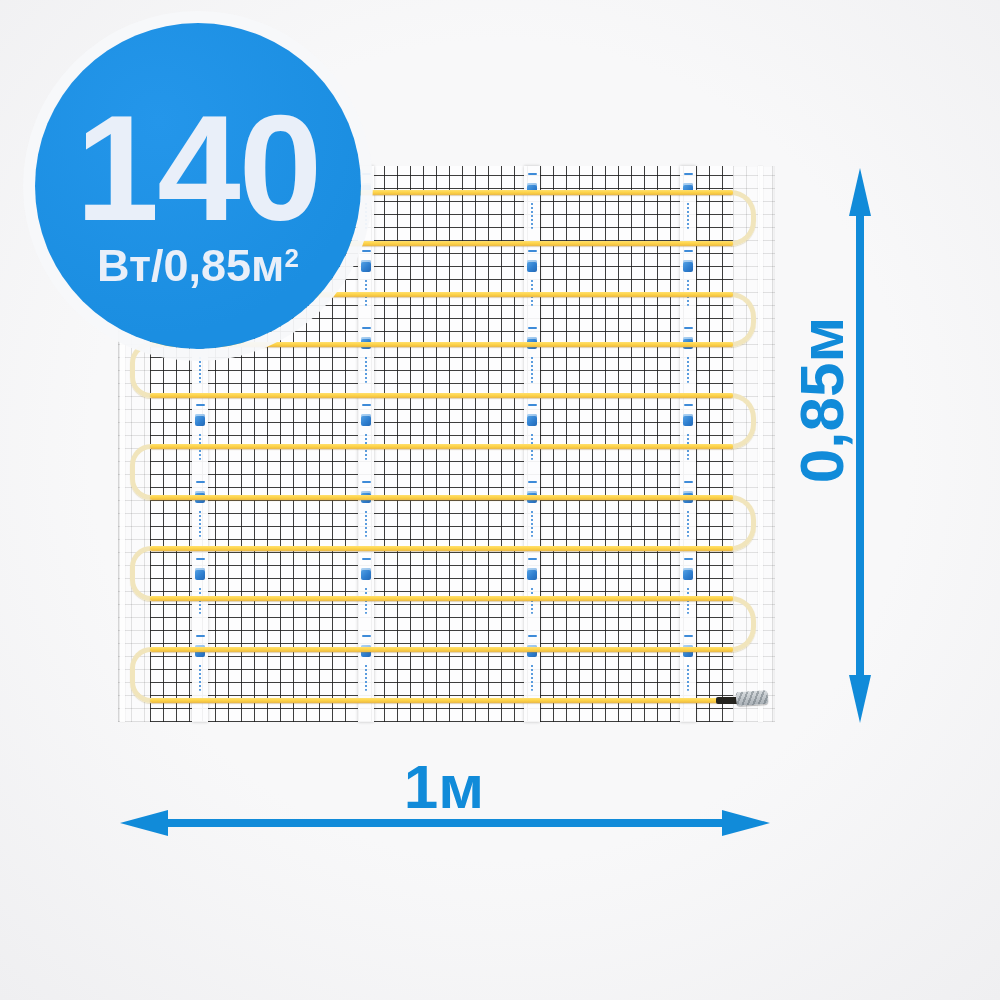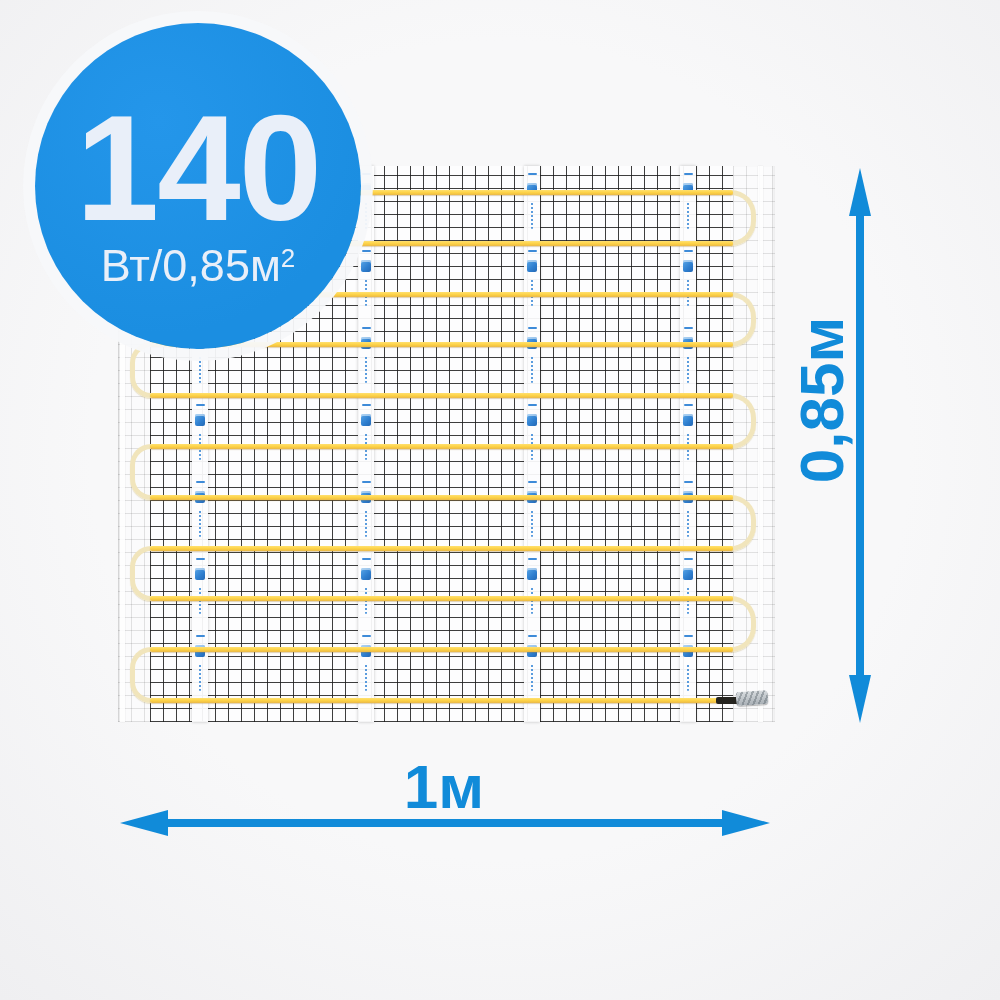--- a/index.html
+++ b/index.html
@@ -88,21 +88,21 @@
     background:radial-gradient(circle at 38% 30%, #2496ea 0%, var(--badge) 70%);
     box-shadow:0 0 0 12px rgba(247,248,250,.95);
     display:flex;flex-direction:column;align-items:center;justify-content:center;
     z-index:30;
   }
   .badge-value{
     color:var(--badge-text);font-size:150px;font-weight:700;line-height:1;
     letter-spacing:-2px;margin-top:8px;
   }
   .badge-unit{
-    color:var(--badge-text);font-size:45px;font-weight:400;line-height:1;
+    color:var(--badge-text);font-size:45px;font-weight:700;line-height:1;
   }
   .badge-unit sup{font-size:26px;vertical-align:14px;}
 
   
   .arrow-shaft-v{position:absolute;width:8px;background:var(--accent);}
   .arrow-shaft-h{position:absolute;height:8px;background:var(--accent);}
   .ah{position:absolute;width:0;height:0;}
   .ah-up{border-left:11px solid transparent;border-right:11px solid transparent;border-bottom:48px solid var(--accent);}
   .ah-down{border-left:11px solid transparent;border-right:11px solid transparent;border-top:48px solid var(--accent);}
   .ah-left{border-top:13px solid transparent;border-bottom:13px solid transparent;border-right:48px solid var(--accent);}

